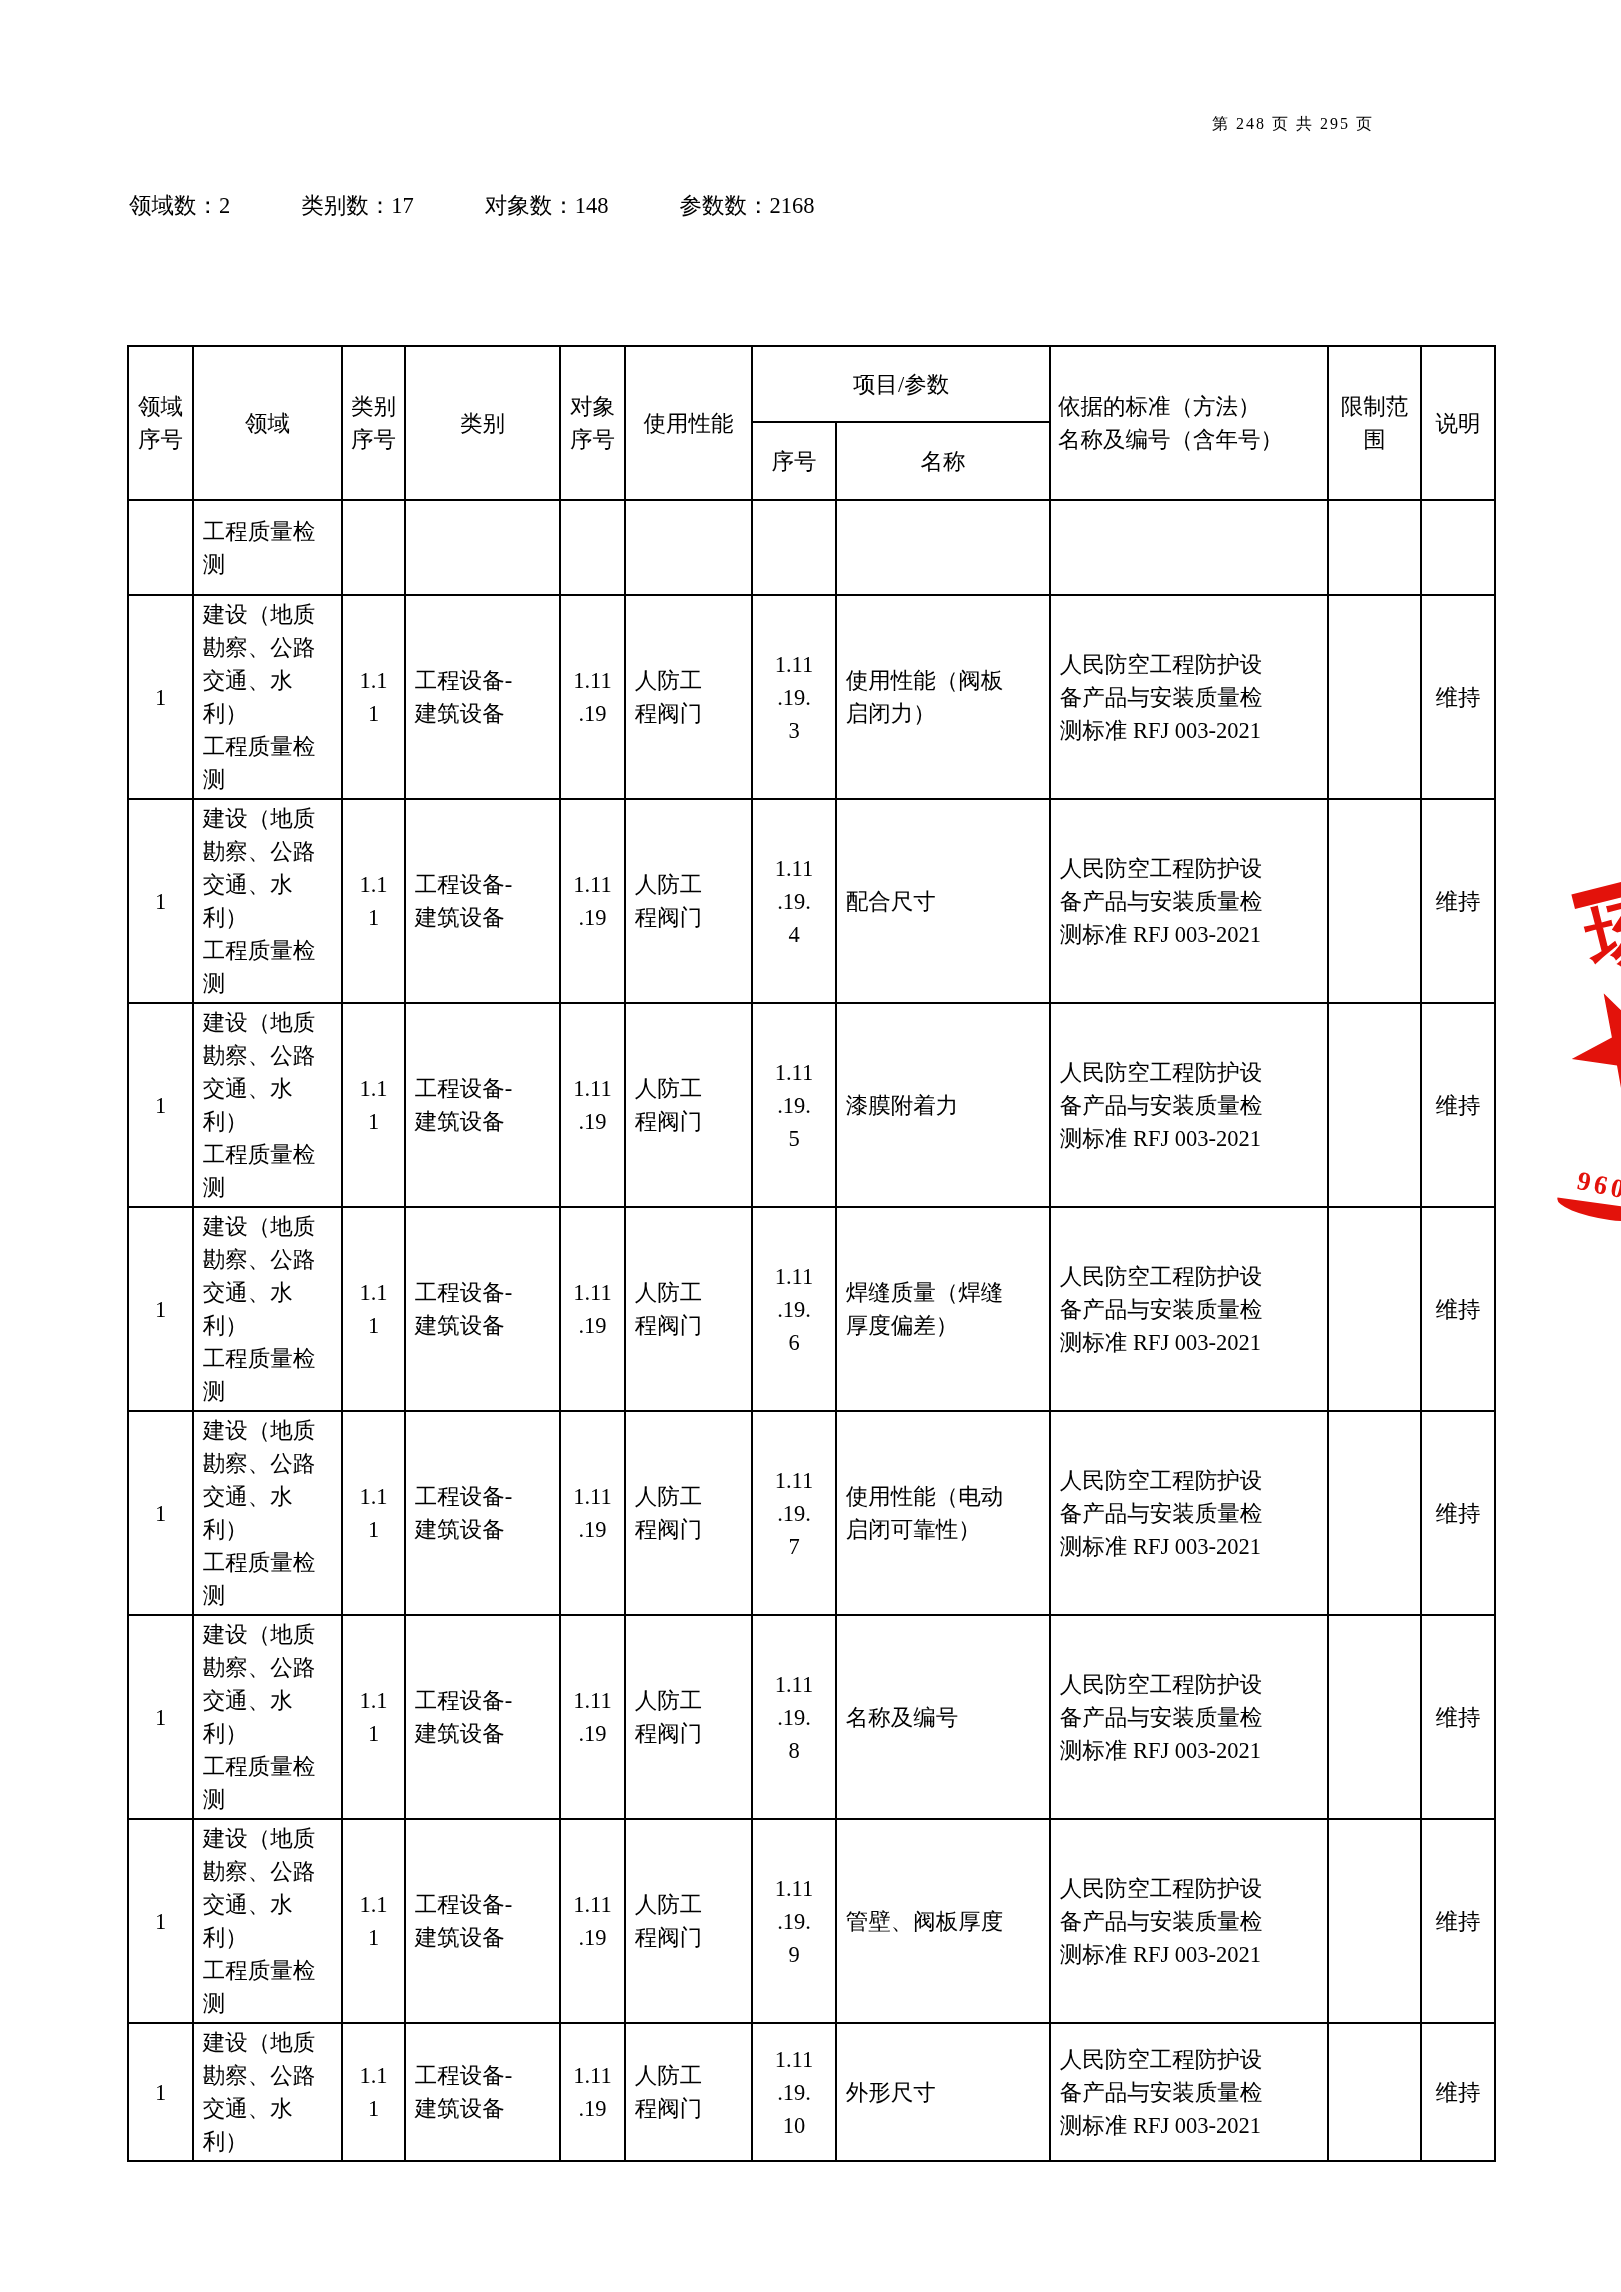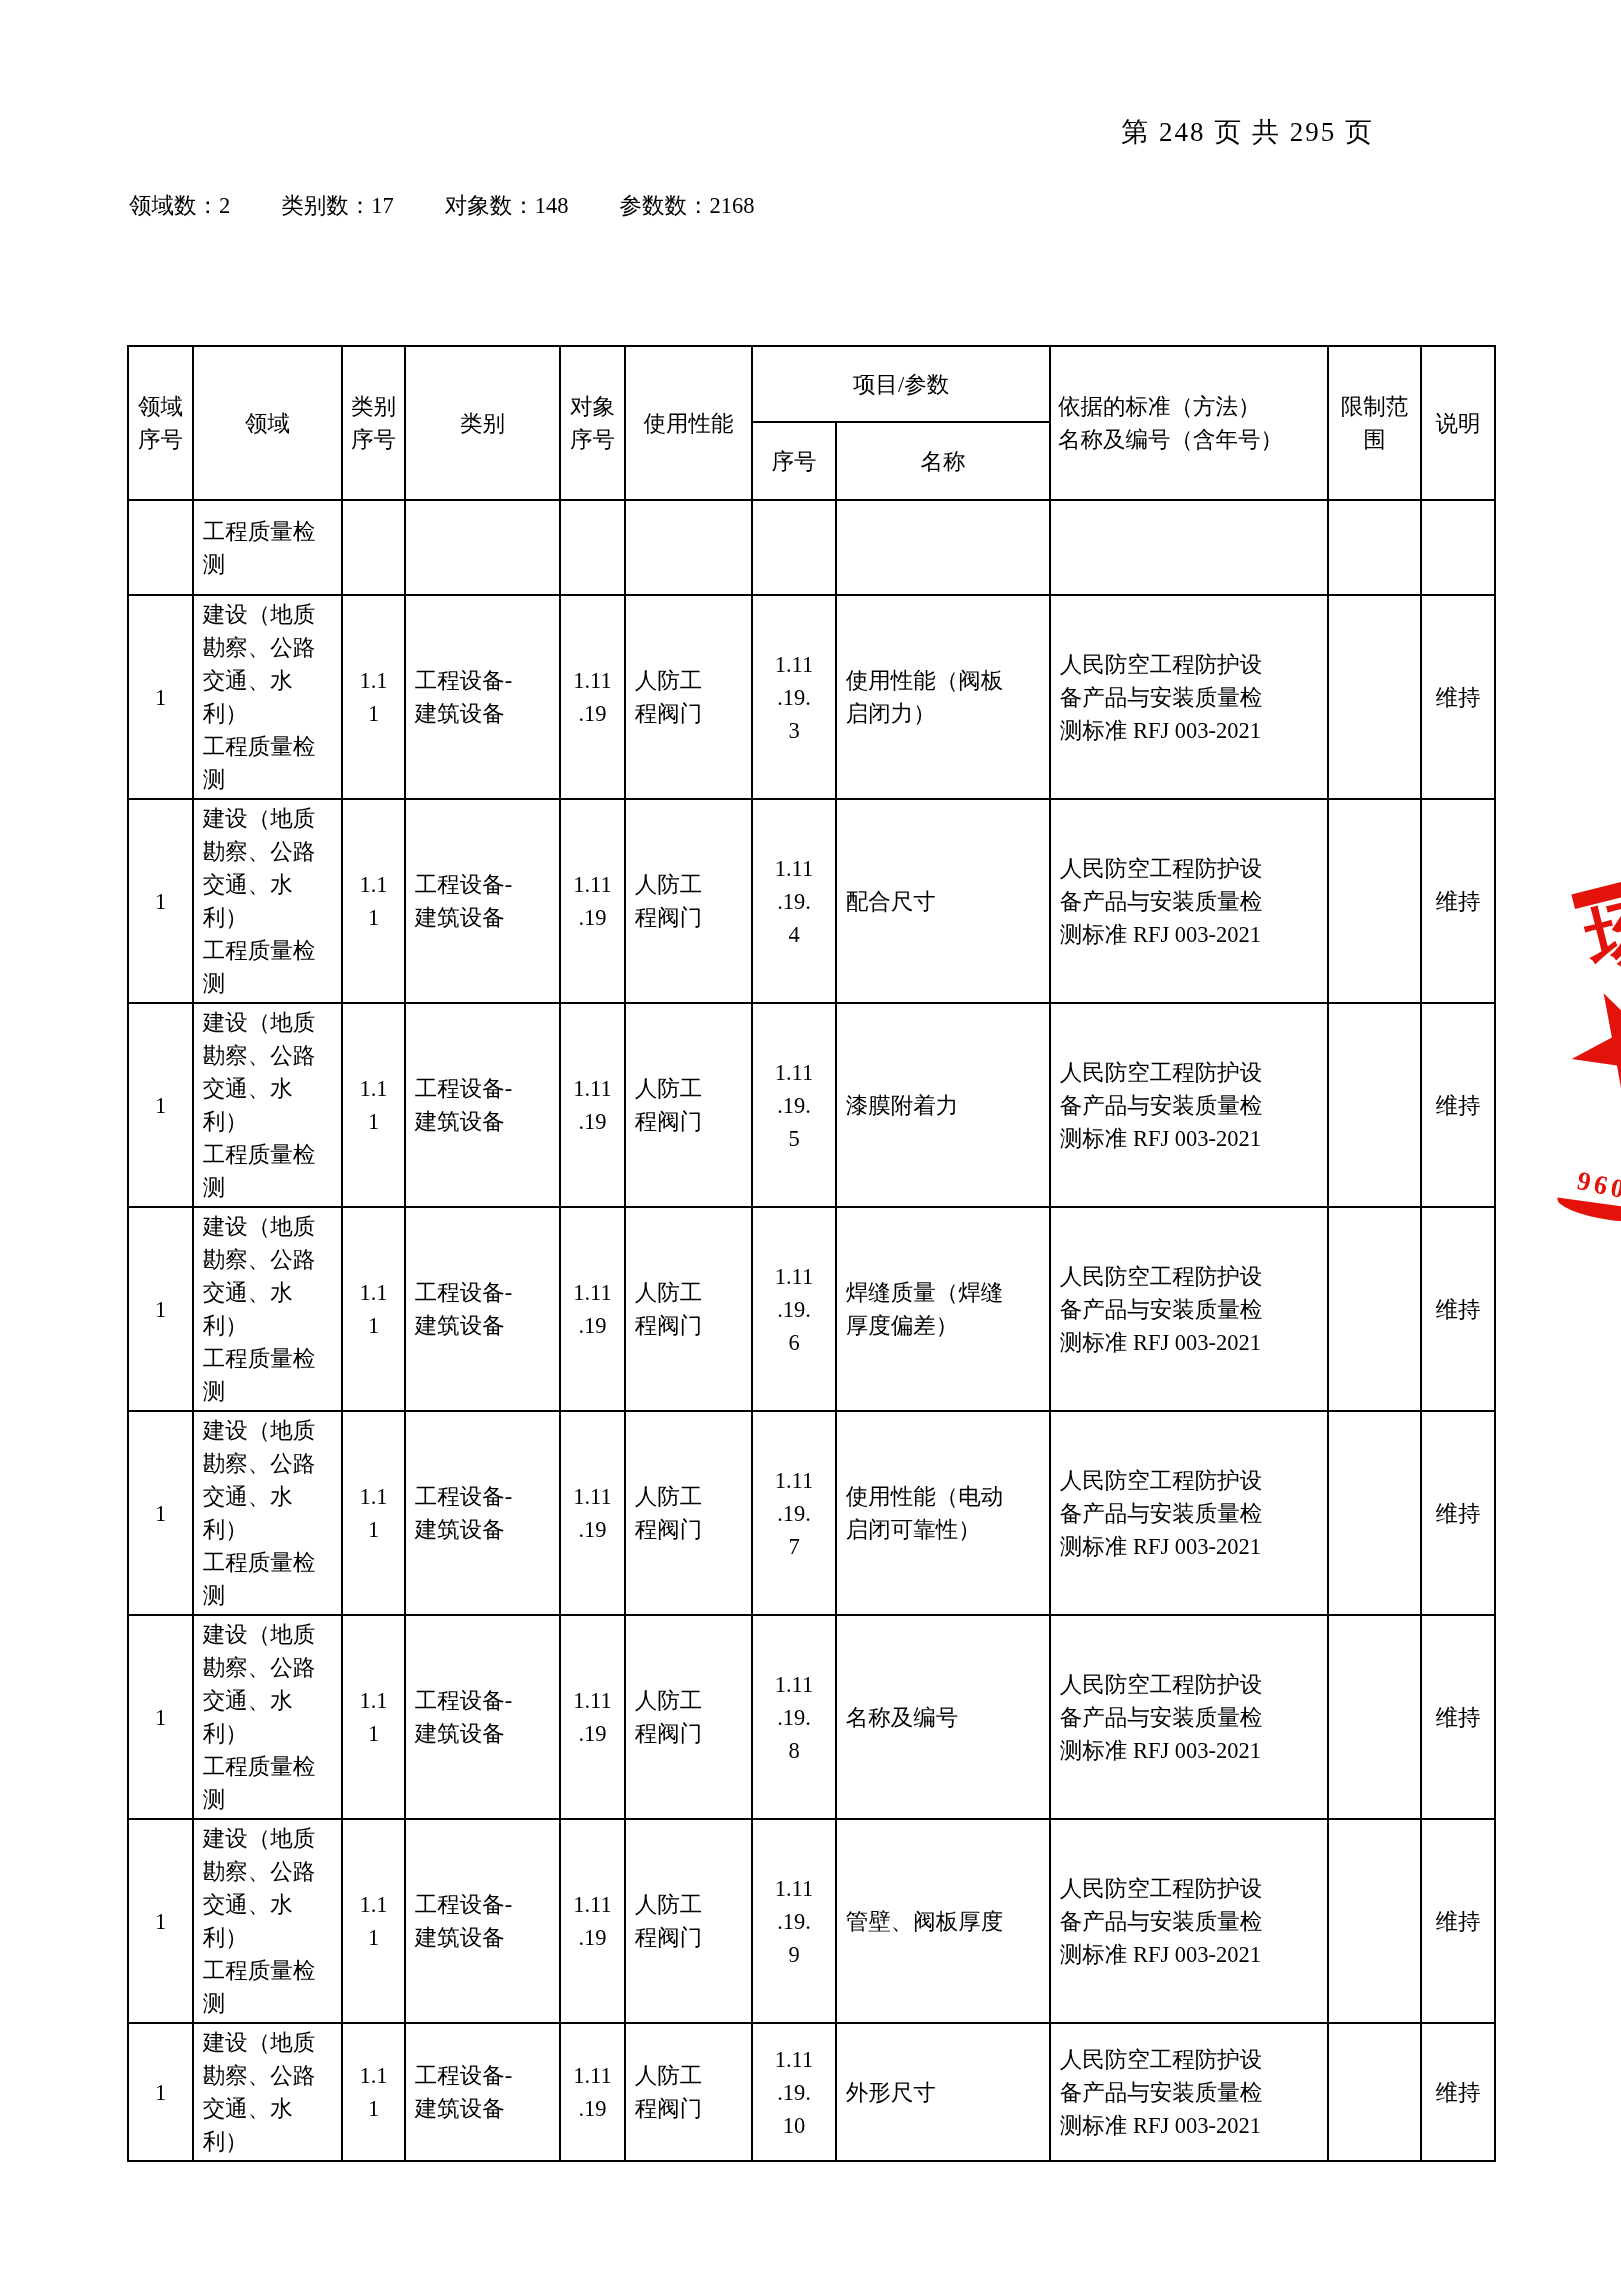--- a/index.html
+++ b/index.html
@@ -6,28 +6,28 @@
   html, body { background: #ffffff; }
   body {
     width: 1621px; height: 2293px;
     position: relative; overflow: hidden;
     font-family: "Liberation Serif", "DejaVu Serif", serif;
     color: #000;
   }
   .page-number {
     position: absolute; top: 114px; left: 0; right: 0;
     text-align: right; padding-right: 247px;
-    font-size: 27px; letter-spacing: 2px;
+    font-size: 16px; letter-spacing: 2px;
   }
   .doc-header {
     position: absolute; left: 129px; top: 188px;
     font-size: 22.5px;
   }
   .doc-header .hline { line-height: 36px; white-space: pre; }
-  .doc-header .stats { display: flex; gap: 51px; }
+  .doc-header .stats { display: flex; gap: 71px; }
   table.cert {
     position: absolute; left: 127px; top: 345px;
     width: 1367px; table-layout: fixed;
     border-collapse: collapse; font-size: 22.5px;
   }
   .cert th, .cert td {
     border: 2px solid #000;
     white-space: pre-line;
     line-height: 33px;
     padding: 2px 5.9px;

